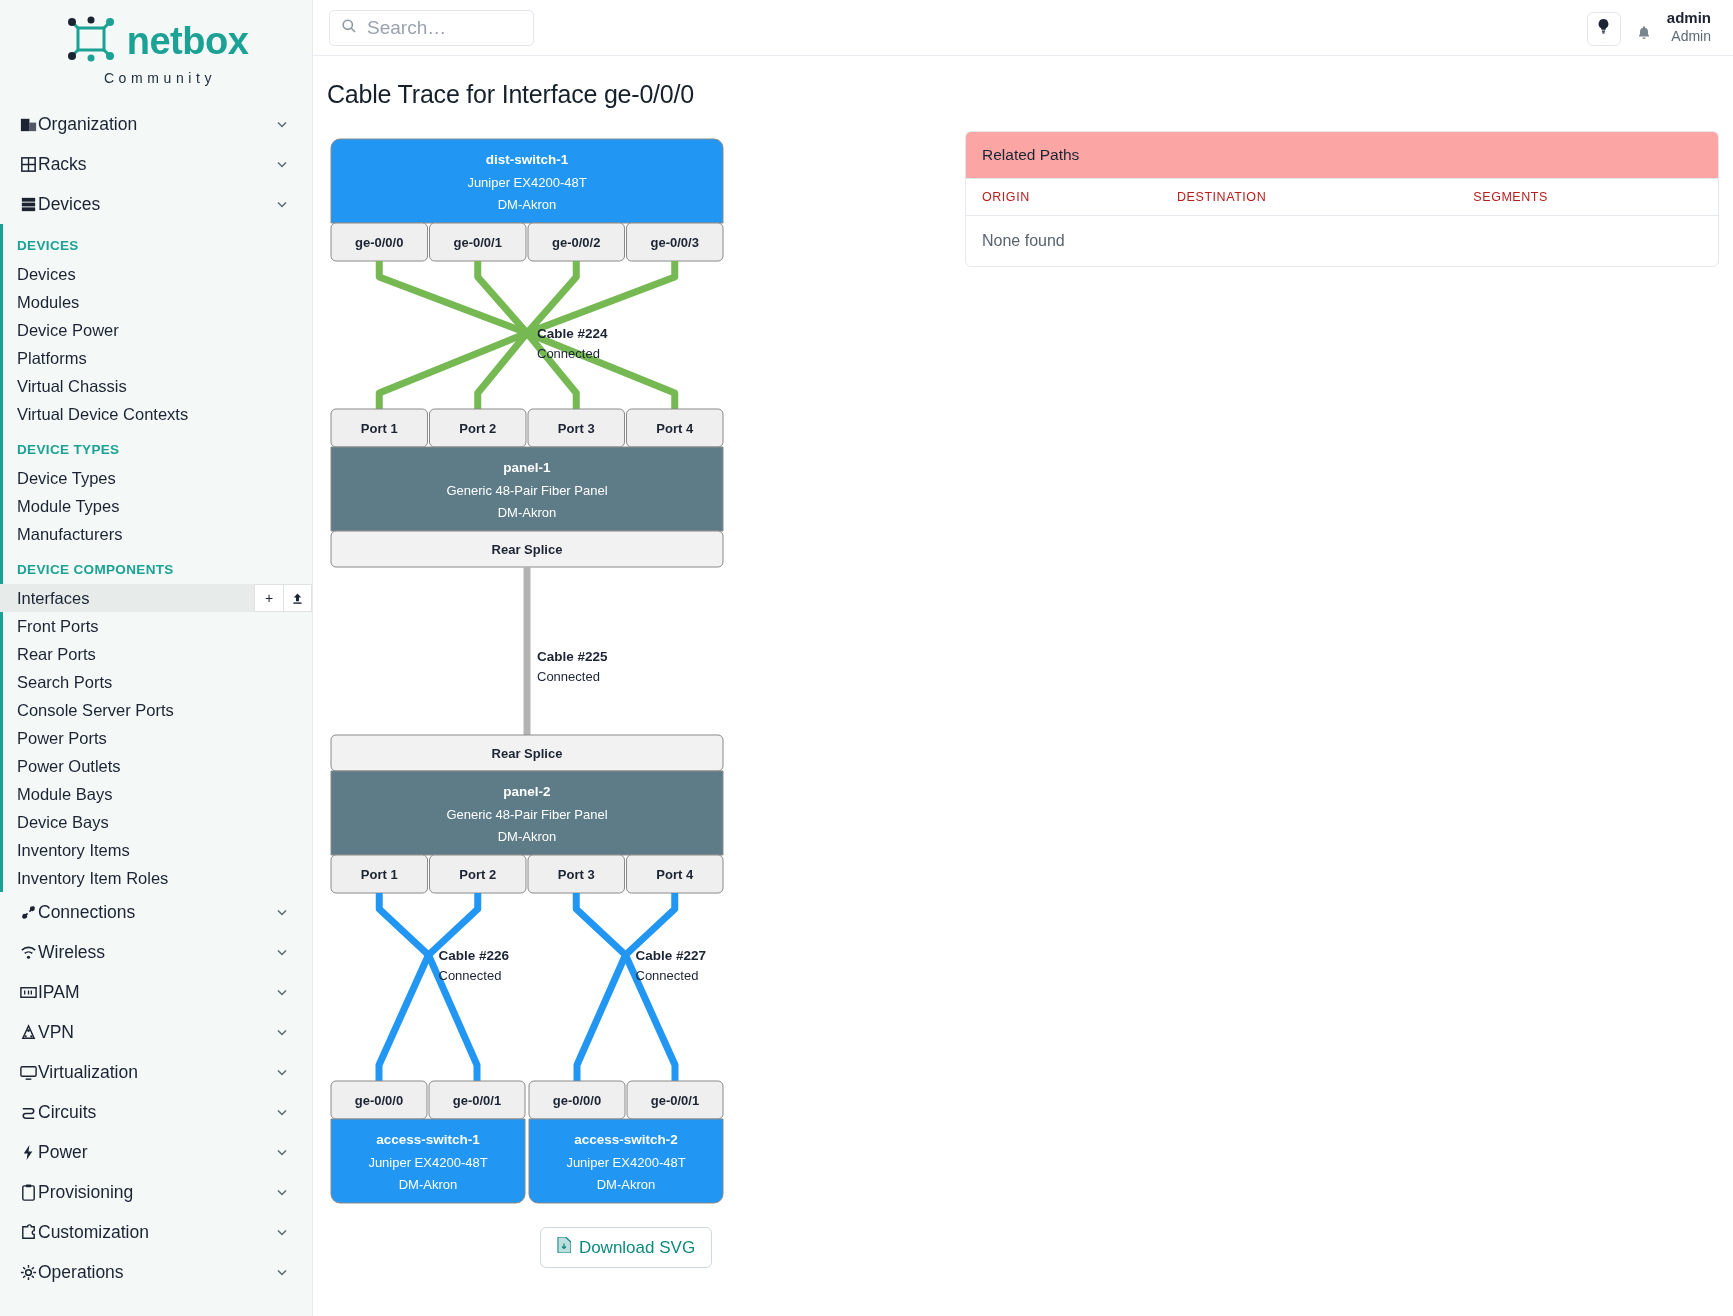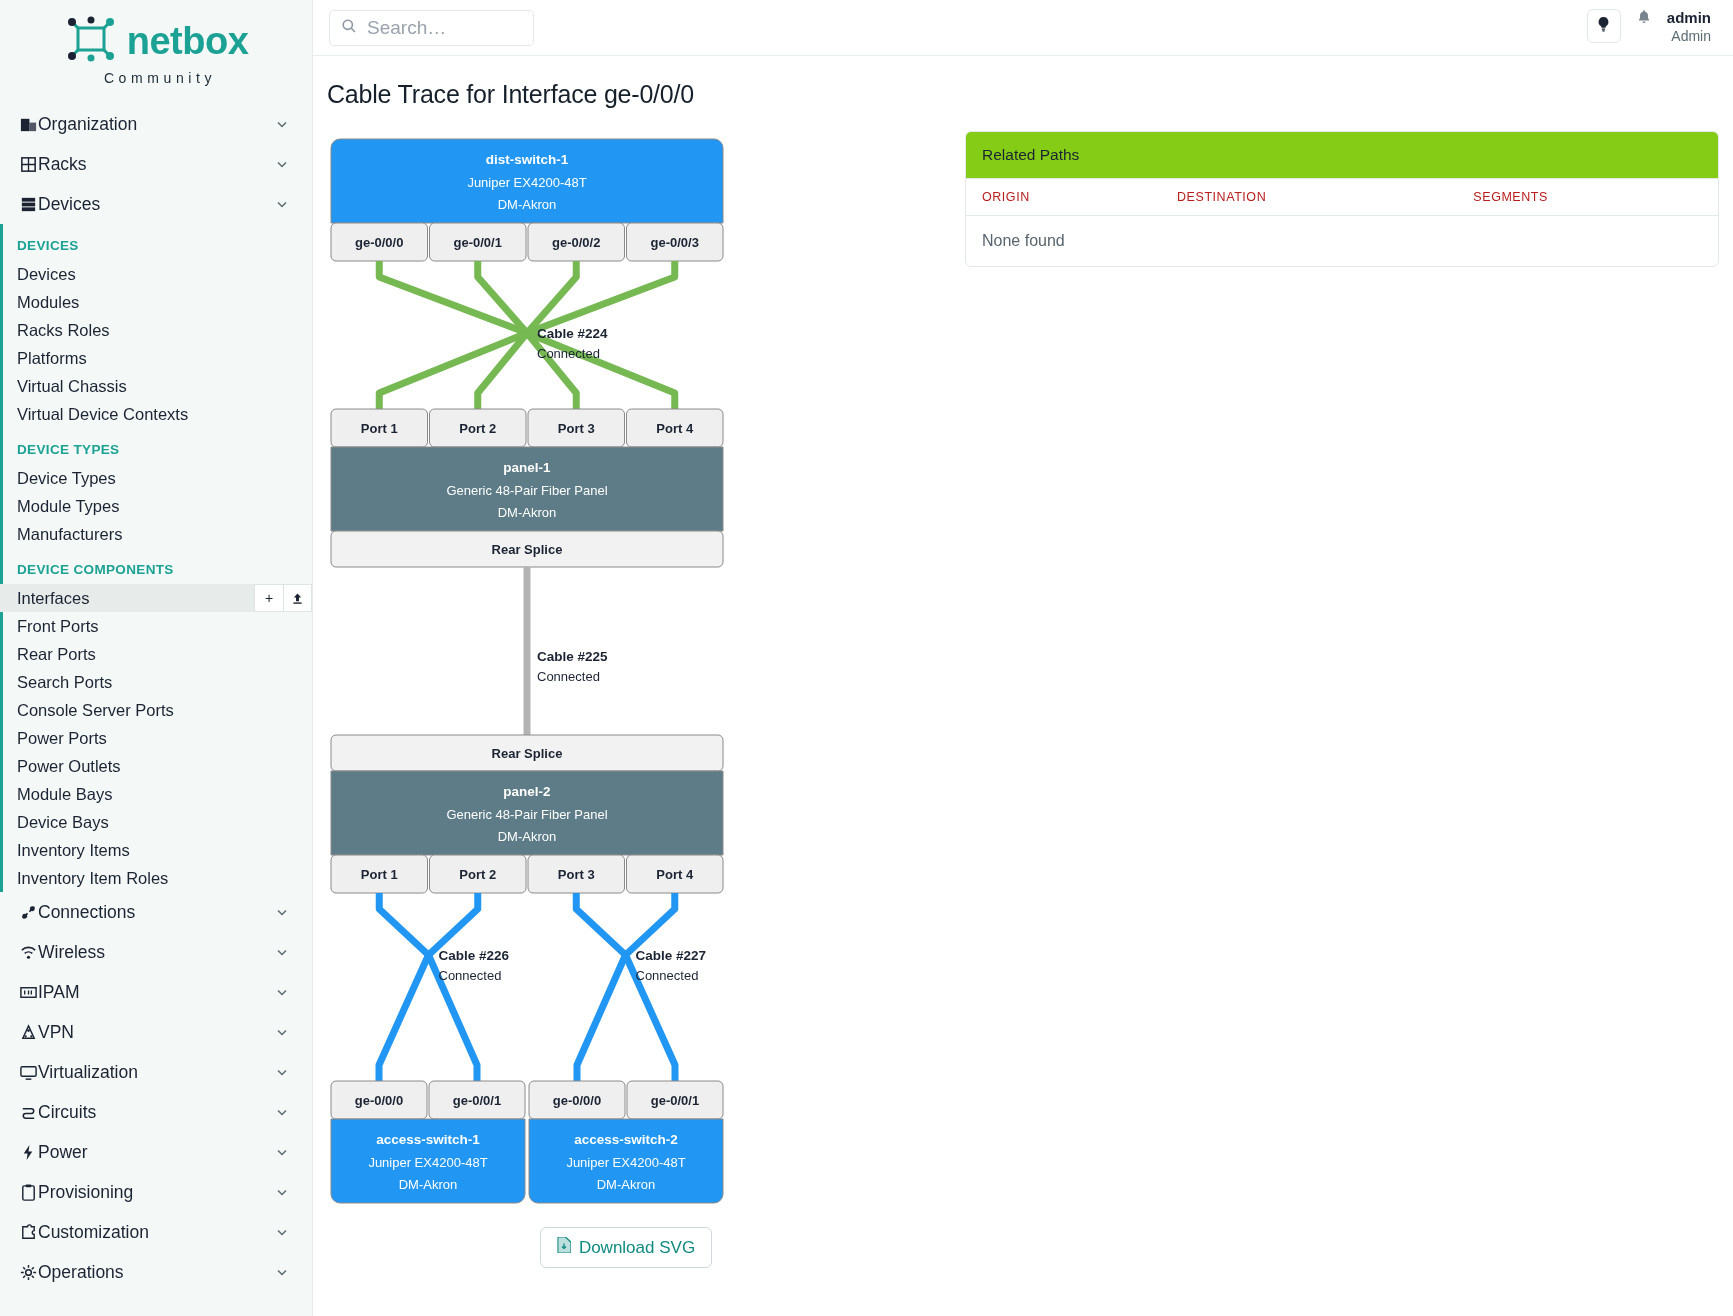--- a/index.html
+++ b/index.html
@@ -72,21 +72,21 @@
     border-bottom: 1px solid #e9edf1; padding: 0 16px 0 16px;
     background: #fff;
   }
   .search-box {
     width: 205px; height: 36px; margin-left: 0;
     border: 1px solid #e3e7ec; border-radius: 5px;
     display: flex; align-items: center; gap: 10px; padding: 0 11px;
     background: #fff;
   }
   .search-ph { font-size: 19px; color: #9aa3ad; }
-  .topbar-right { margin-left: auto; display: flex; align-items: flex-start; gap: 13px; padding-right: 6px; }
+  .topbar-right { margin-left: auto; display: flex; align-items: flex-end; gap: 13px; padding-right: 6px; }
   .theme-btn {
     width: 34px; height: 34px; border: 1px solid #e3e7ec; border-radius: 6px;
     display: flex; align-items: center; justify-content: center; cursor: pointer; background:#fff;
   }
   .bell { width: 20px; height: 20px; display:flex; align-items:center; justify-content:center; cursor:pointer; }
   .user { text-align: right; line-height: 1.25; }
   .user-name { font-size: 15px; font-weight: 700; color: #1c2434; }
   .user-role { font-size: 14px; color: #5b6b72; }
 
   .page-title {
@@ -104,21 +104,21 @@
   .dl-btn {
     border: 1px solid #cfd8dd; border-radius: 6px; background: #fff;
     color: #0f8a80; font-size: 17px;
     padding: 9px 16px; display: inline-flex; align-items: center; gap: 8px;
     cursor: pointer;
   }
 
   
   .card { border: 1px solid #e5e9ee; border-radius: 6px; overflow: hidden; background: #fff; }
   .card-head {
-    background: #84cc16; padding: 14px 16px;
+    background: #fca5a5; padding: 14px 16px;
     font-size: 15.5px; color: #1c2434; border-bottom: 1px solid #e5e9ee;
   }
   table.rel { width: 100%; border-collapse: collapse; }
   table.rel th {
     text-align: left; font-size: 12.5px; font-weight: 400; letter-spacing: 0.55px;
     color: #b91c1c; padding: 11px 16px; border-bottom: 1px solid #e5e9ee;
     background: #fff;
   }
   table.rel td {
     font-size: 16px; color: #58646e; padding: 16px 16px;
@@ -194,21 +194,21 @@
         </div>
       <div class="subnav" id="subnav">
           <div class="sec-head">DEVICES</div>
           <div class="sub-item">
             <span>Devices</span>
           </div>
           <div class="sub-item">
             <span>Modules</span>
           </div>
           <div class="sub-item">
-            <span>Racks Roles</span>
+            <span>Device Power</span>
           </div>
           <div class="sub-item">
             <span>Platforms</span>
           </div>
           <div class="sub-item">
             <span>Virtual Chassis</span>
           </div>
           <div class="sub-item">
             <span>Virtual Device Contexts</span>
           </div>

